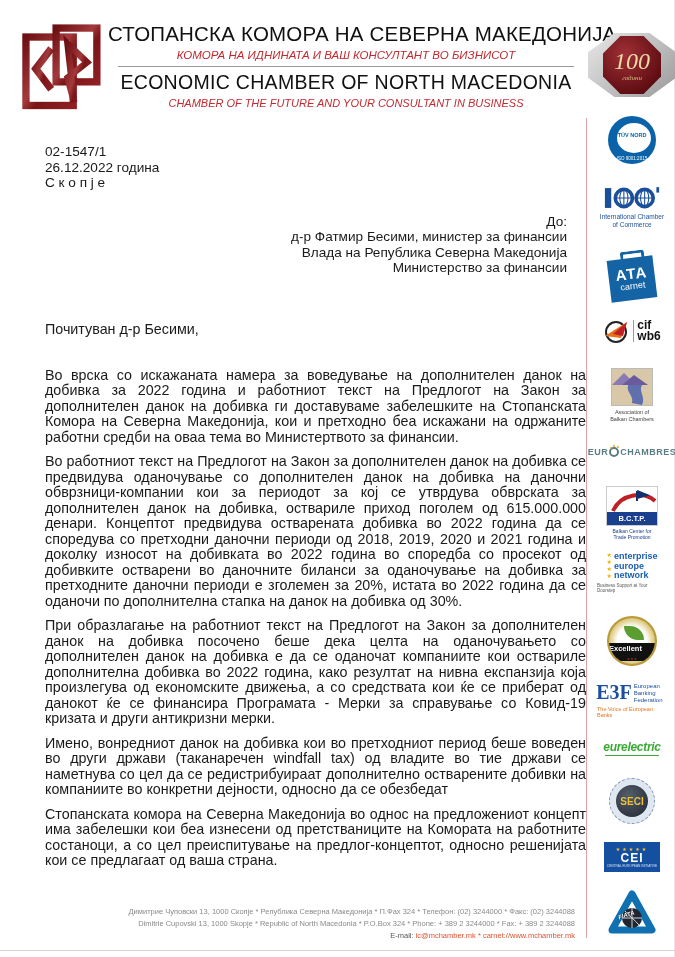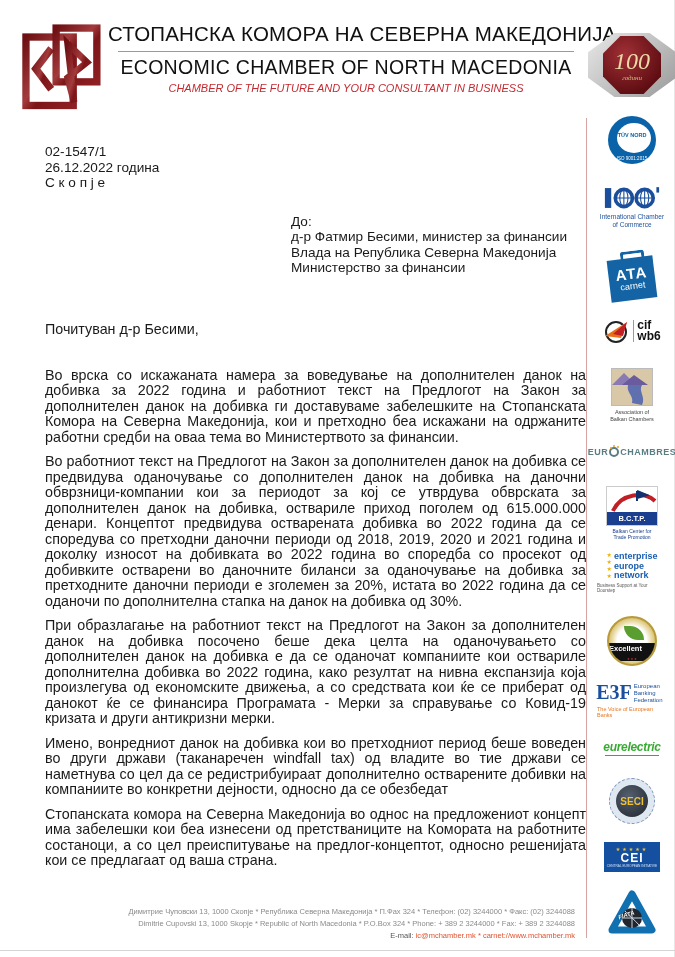--- a/index.html
+++ b/index.html
@@ -11,21 +11,21 @@
   .chamber-logo { position:absolute; left:20px; top:24px; width:82px; height:88px; }
   .head-text { position:absolute; left:108px; top:22px; width:476px; text-align:center; }
   .t-mk { font-size:20.5px; letter-spacing:0.2px; color:#111; white-space:nowrap; }
   .tag-mk { font-size:11.5px; font-style:italic; color:#c22a30; margin-top:3px; white-space:nowrap; }
   .head-rule { height:1px; background:#9a9a9a; margin:5px 10px 4px 10px; }
   .t-en { font-size:19.5px; letter-spacing:0.3px; color:#111; white-space:nowrap; }
   .tag-en { font-size:11px; font-style:italic; color:#c22a30; margin-top:3px; white-space:nowrap; }
 
   
   .ref-block { position:absolute; left:45px; top:144px; font-size:13.6px; line-height:15.5px; }
-  .recipient { position:absolute; left:291px; top:214px; font-size:13.6px; line-height:15.3px; }
+  .recipient { position:absolute; left:291px; top:214px; font-size:13.6px; line-height:15.3px;text-align:right; }
   .letter-body { position:absolute; left:45px; top:322px; width:541px; font-size:14.3px; line-height:15.5px; text-align:justify; }
   .letter-body .salut { text-align:left; margin-bottom:30px; }
   .letter-body p { margin:0 0 9px 0; }
 
   
   .v-divider { position:absolute; left:586px; top:118px; width:1px; height:820px; background:#d9a3a3; }
   .bottom-rule { position:absolute; left:0; top:950px; width:675px; height:1px; background:#d4d4d4; }
 
   
   .footer { position:absolute; left:45px; top:906px; width:530px; text-align:right; font-size:7.5px; line-height:12px; color:#8a8a8a; }
@@ -130,20 +130,21 @@
       </defs>
       <rect x="7" y="16" width="58" height="84" fill="none" stroke="url(#mgrad)" stroke-width="9"></rect>
       <rect x="44" y="5" width="50" height="66" fill="none" stroke="url(#mgrad)" stroke-width="9"></rect>
       <path d="M38 30 L19 55 L38 80" fill="none" stroke="url(#mgrad)" stroke-width="9"></path>
       <path d="M58 24 L82 47 L58 66 L66 96 Z" fill="none" stroke="url(#mgrad)" stroke-width="8"></path>
     </svg>
   </div>
 
   <div class="head-text">
     <div class="t-mk">СТОПАНСКА КОМОРА НА СЕВЕРНА МАКЕДОНИЈА</div>
+    <div class="tag-mk">КОМОРА НА ИДНИНАТА И ВАШ КОНСУЛТАНТ ВО БИЗНИСОТ</div>
     <div class="head-rule"></div>
     <div class="t-en">ECONOMIC CHAMBER OF NORTH MACEDONIA</div>
     <div class="tag-en">CHAMBER OF THE FUTURE AND YOUR CONSULTANT IN BUSINESS</div>
   </div>
 
   <div class="ref-block">
     <div>02-1547/1</div>
     <div>26.12.2022 година</div>
     <div>С к о п ј е</div>
   </div>

